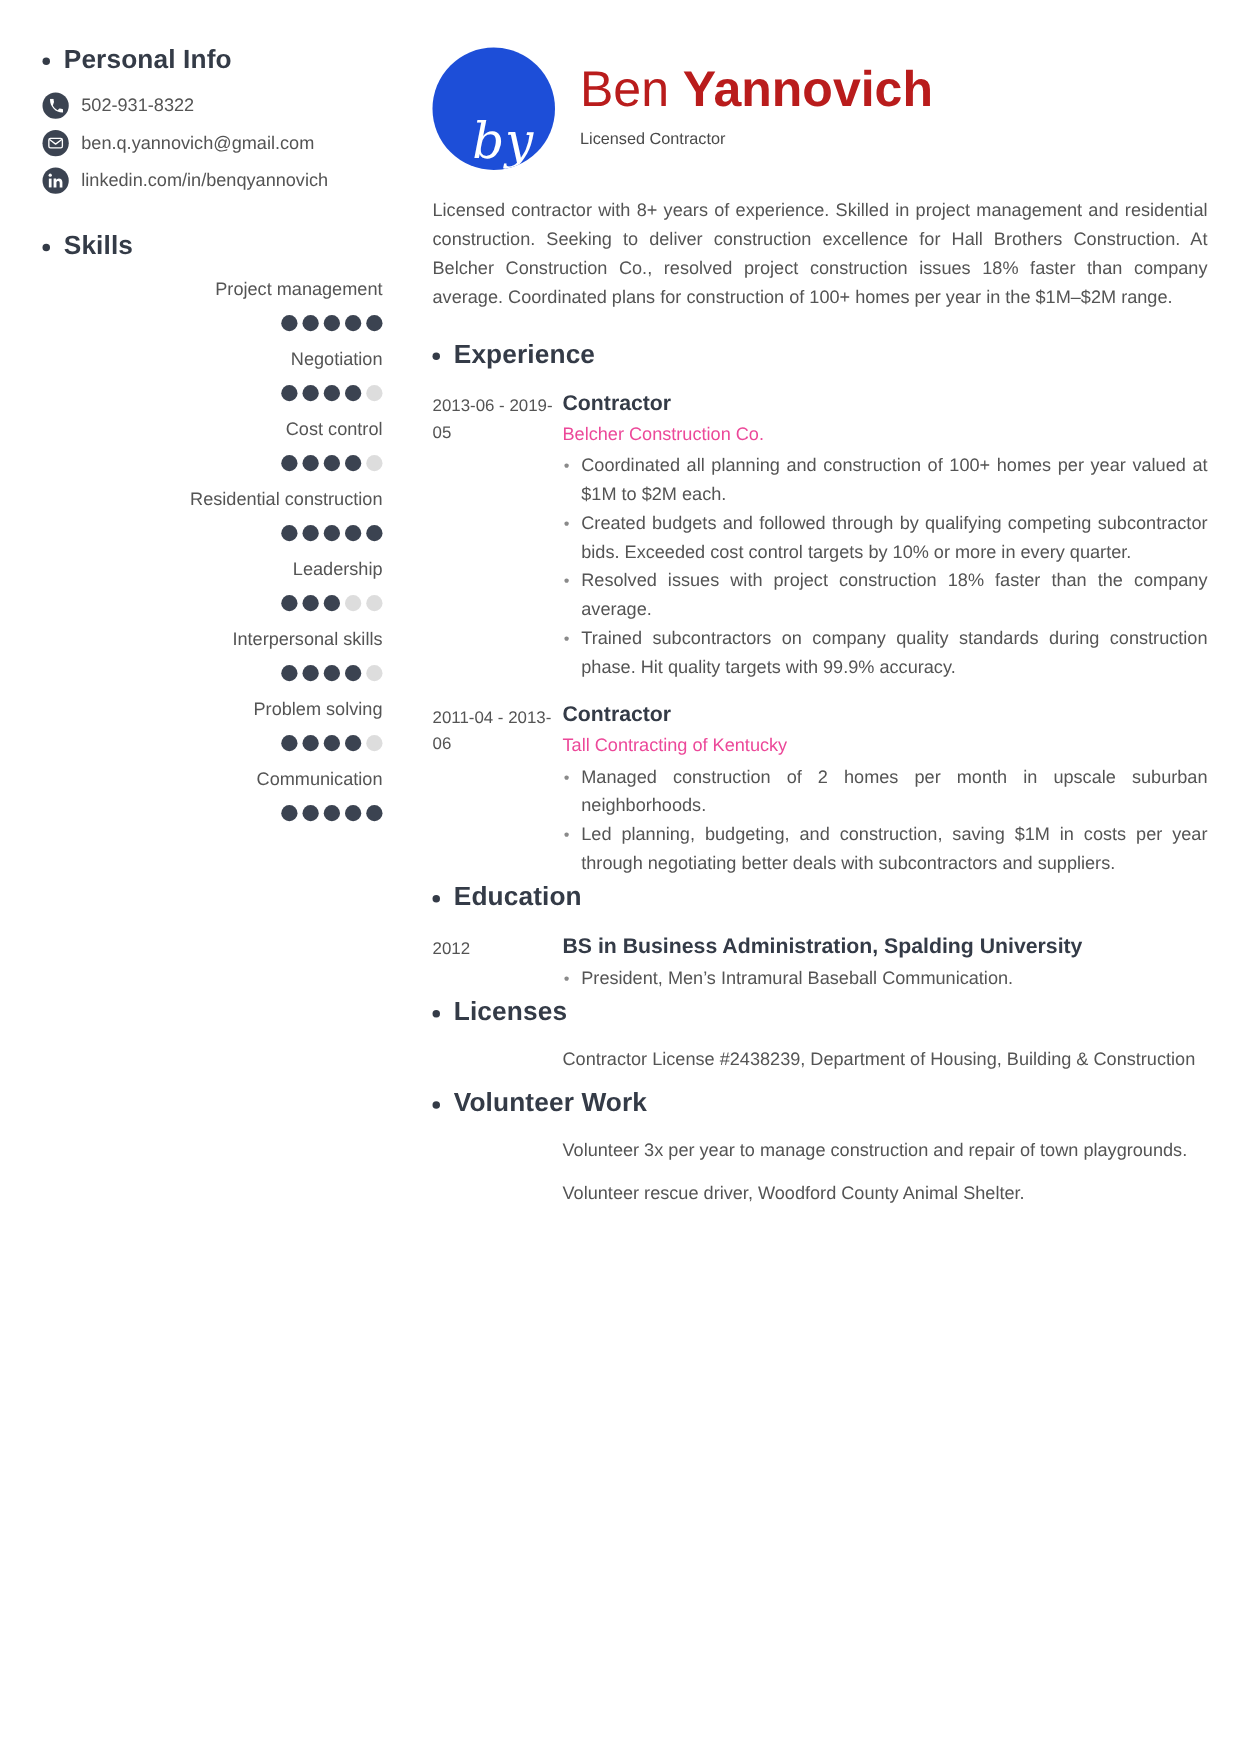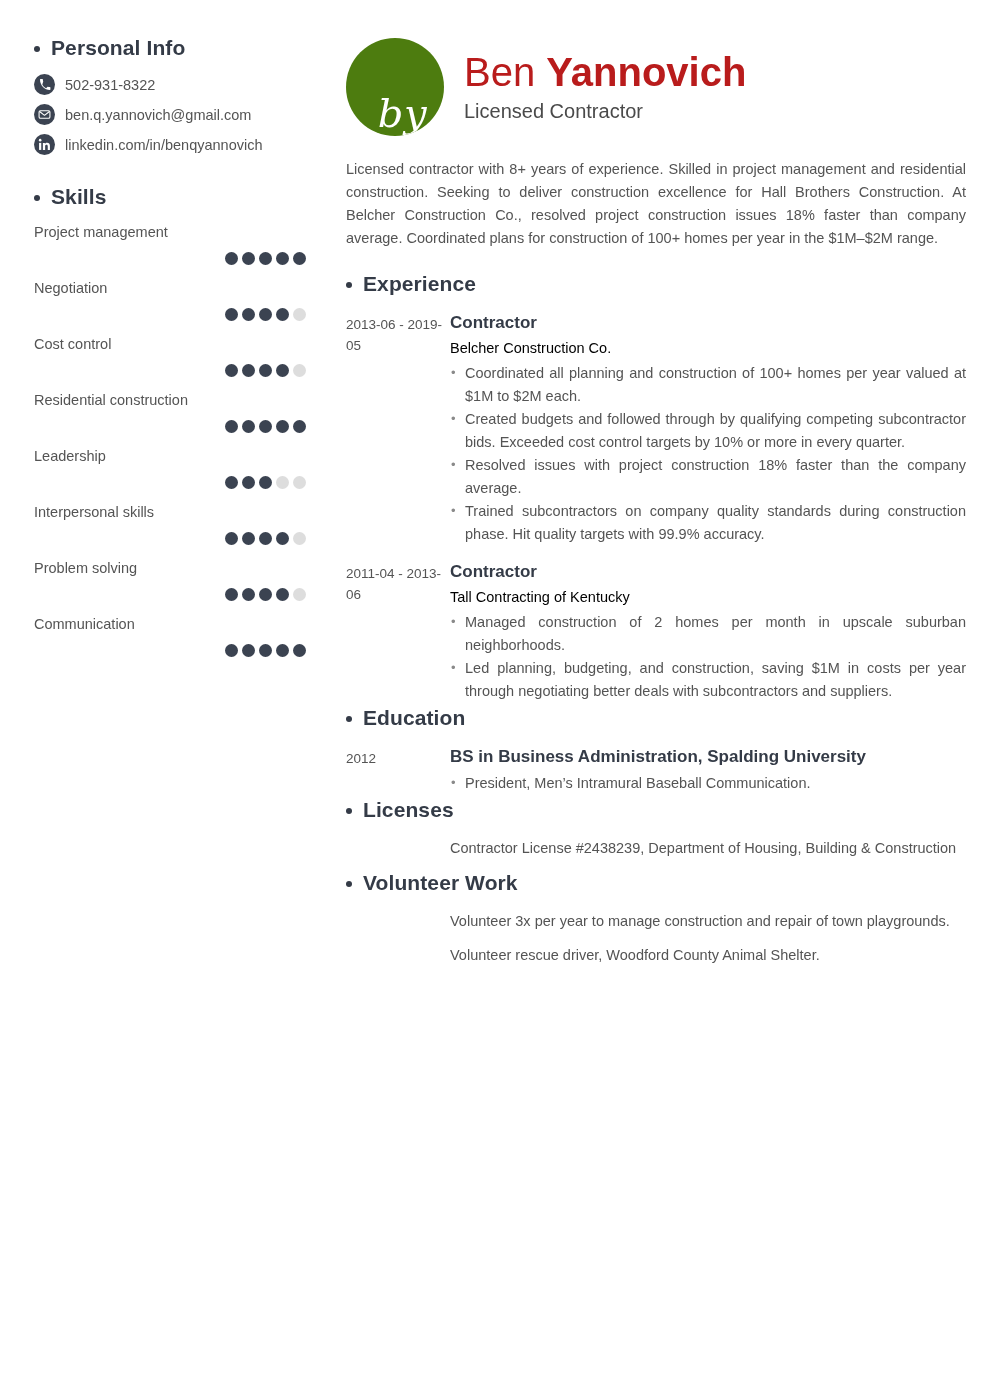--- a/index.html
+++ b/index.html
@@ -39,57 +39,57 @@
     margin-right: 10px;
     display: flex; align-items: center; justify-content: center;
   }
   .c-icon svg { display: block; }
   .contact-text {
     font-size: 14.5px; color: #545454; line-height: 18px;
     white-space: nowrap;
   }
 
   .skills-head { margin-top: 21px; }
-  .skill-block { margin-bottom: 14px; }
+  .skill-block { margin-bottom: 14px; text-align: right; }
   .skill-name {
     font-size: 14.5px; color: #545454;
     line-height: 18px; margin-bottom: 11px;
   }
   .dots { display: flex; justify-content: flex-end; padding-right: 0px; }
   .dot {
     width: 13px; height: 13px; border-radius: 50%;
     margin-left: 4px; background: #dddddd;
   }
   .dot.on { background: #3b4351; }
 
   
   .right-col {
     position: absolute; left: 346px; top: 0;
     width: 620px; padding-top: 38px;
   }
   .hdr { display: flex; align-items: center; margin-bottom: 22px; }
   .avatar {
     width: 98px; height: 98px; border-radius: 50%;
-    background: #4d7c0f; flex: none;
+    background: #1d4ed8; flex: none;
     position: relative; overflow: hidden;
   }
   .avatar .initials {
     position: absolute; right: 17px; bottom: 3px;
     color: #ffffff; font-family: "DejaVu Serif", serif;
     font-style: italic; font-size: 40px; line-height: 1;
     letter-spacing: .5px;
   }
   .name-wrap { margin-left: 20px; }
   .name {
     font-size: 40px; color: #b91c1c; line-height: 46px;
     font-weight: normal; white-space: nowrap;
   }
   .name b { font-weight: bold; }
   .job-title {
-    font-size: 20px; color: #4a4a4a; line-height: 28px;
+    font-size: 13px; color: #4a4a4a; line-height: 28px;
     margin-top: 2px; font-weight: normal;
   }
 
   .summary {
     font-size: 14.5px; line-height: 23px; color: #545454;
     text-align: justify; margin-bottom: 22px;
   }
 
   .right-col .section-head { margin-bottom: 15px; margin-top: 2px; }
 
@@ -98,21 +98,21 @@
     width: 104px; flex: none;
     font-size: 13.5px; color: #545454; line-height: 21px;
     padding-top: 3px;
   }
   .entry-body { flex: 1 1 auto; min-width: 0; }
   .entry-title {
     font-size: 17px; font-weight: bold; color: #343b47;
     line-height: 23px; margin-bottom: 4px;
   }
   .entry-sub {
-    font-size: 14.5px; color: #000000; line-height: 21px;
+    font-size: 14.5px; color: #ec4899; line-height: 21px;
     margin-bottom: 3px;
   }
   .blist { list-style: none; }
   .blist li {
     position: relative; padding-left: 15px;
     font-size: 14.5px; line-height: 23px; color: #545454;
     text-align: justify;
   }
   .blist li.noj { text-align: left; }
   .blist li:before {

